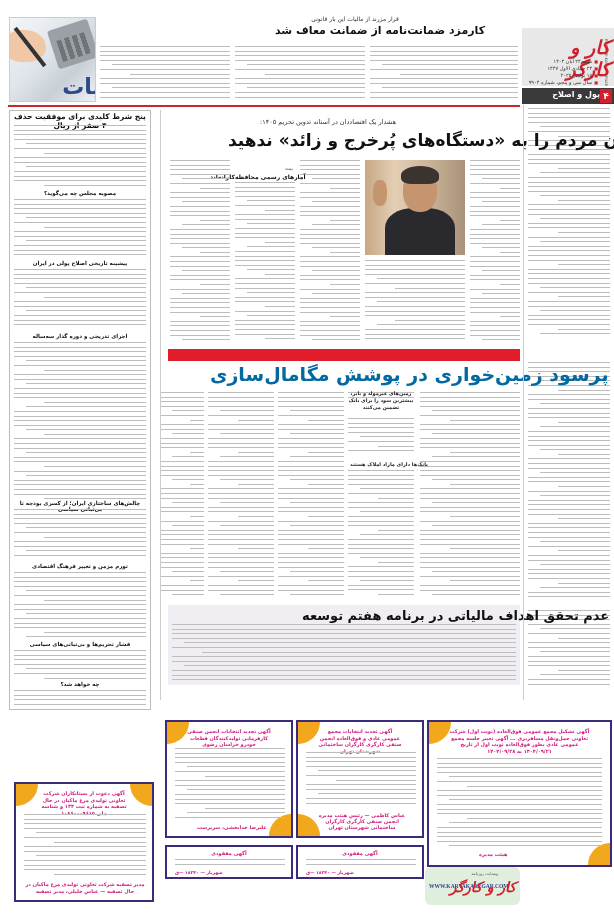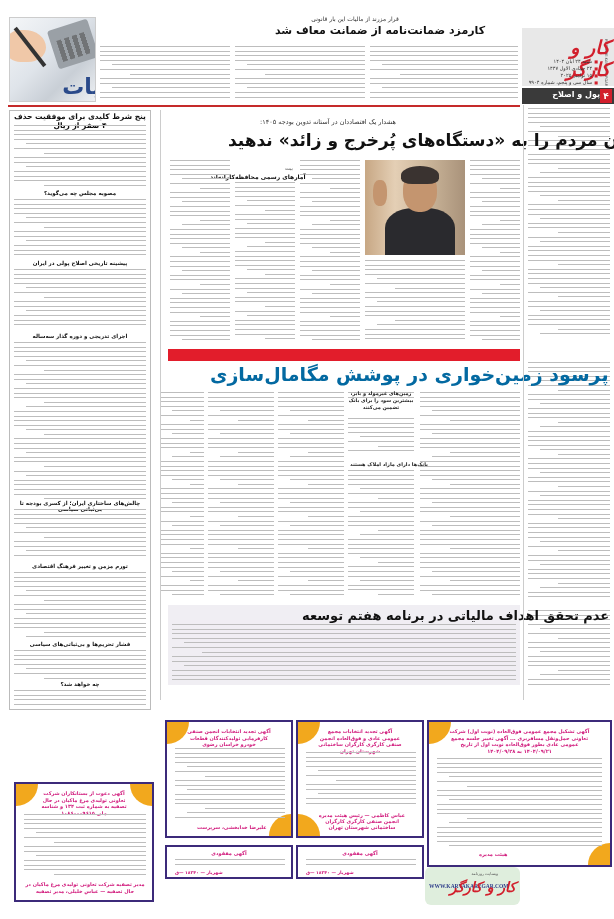--- a/index.html
+++ b/index.html
@@ -397,21 +397,21 @@
     <i></i>
   </div>
 <div class="left-sub" style="top:681px">چه خواهد شد؟</div>
 <div class="lines" style="left:14px;top:690px;width:132px;height:18px;">
     <i></i>
     <i></i>
     <i></i>
     <i></i>
   </div>
 
-<div id="lead-kicker" class="abs">هشدار یک اقتصاددان در آستانه تدوین بودجه ۱۴۰۵:</div>
+<div id="lead-kicker" class="abs">هشدار یک اقتصاددان در آستانه تدوین تحریم ۱۴۰۵:</div>
 <div id="lead-title" class="abs">نان مردم را به «دستگاه‌های پُرخرج و زائد» ندهید</div>
 <div id="lead-photo" class="abs">
   <div id="man-body"></div>
   <div id="man-head"></div>
   <div id="man-hair"></div>
   <div id="man-hand"></div>
 </div>
 <div class="lines" style="left:470px;top:160px;width:50px;height:185px;">
     <i></i>
     <i></i>

